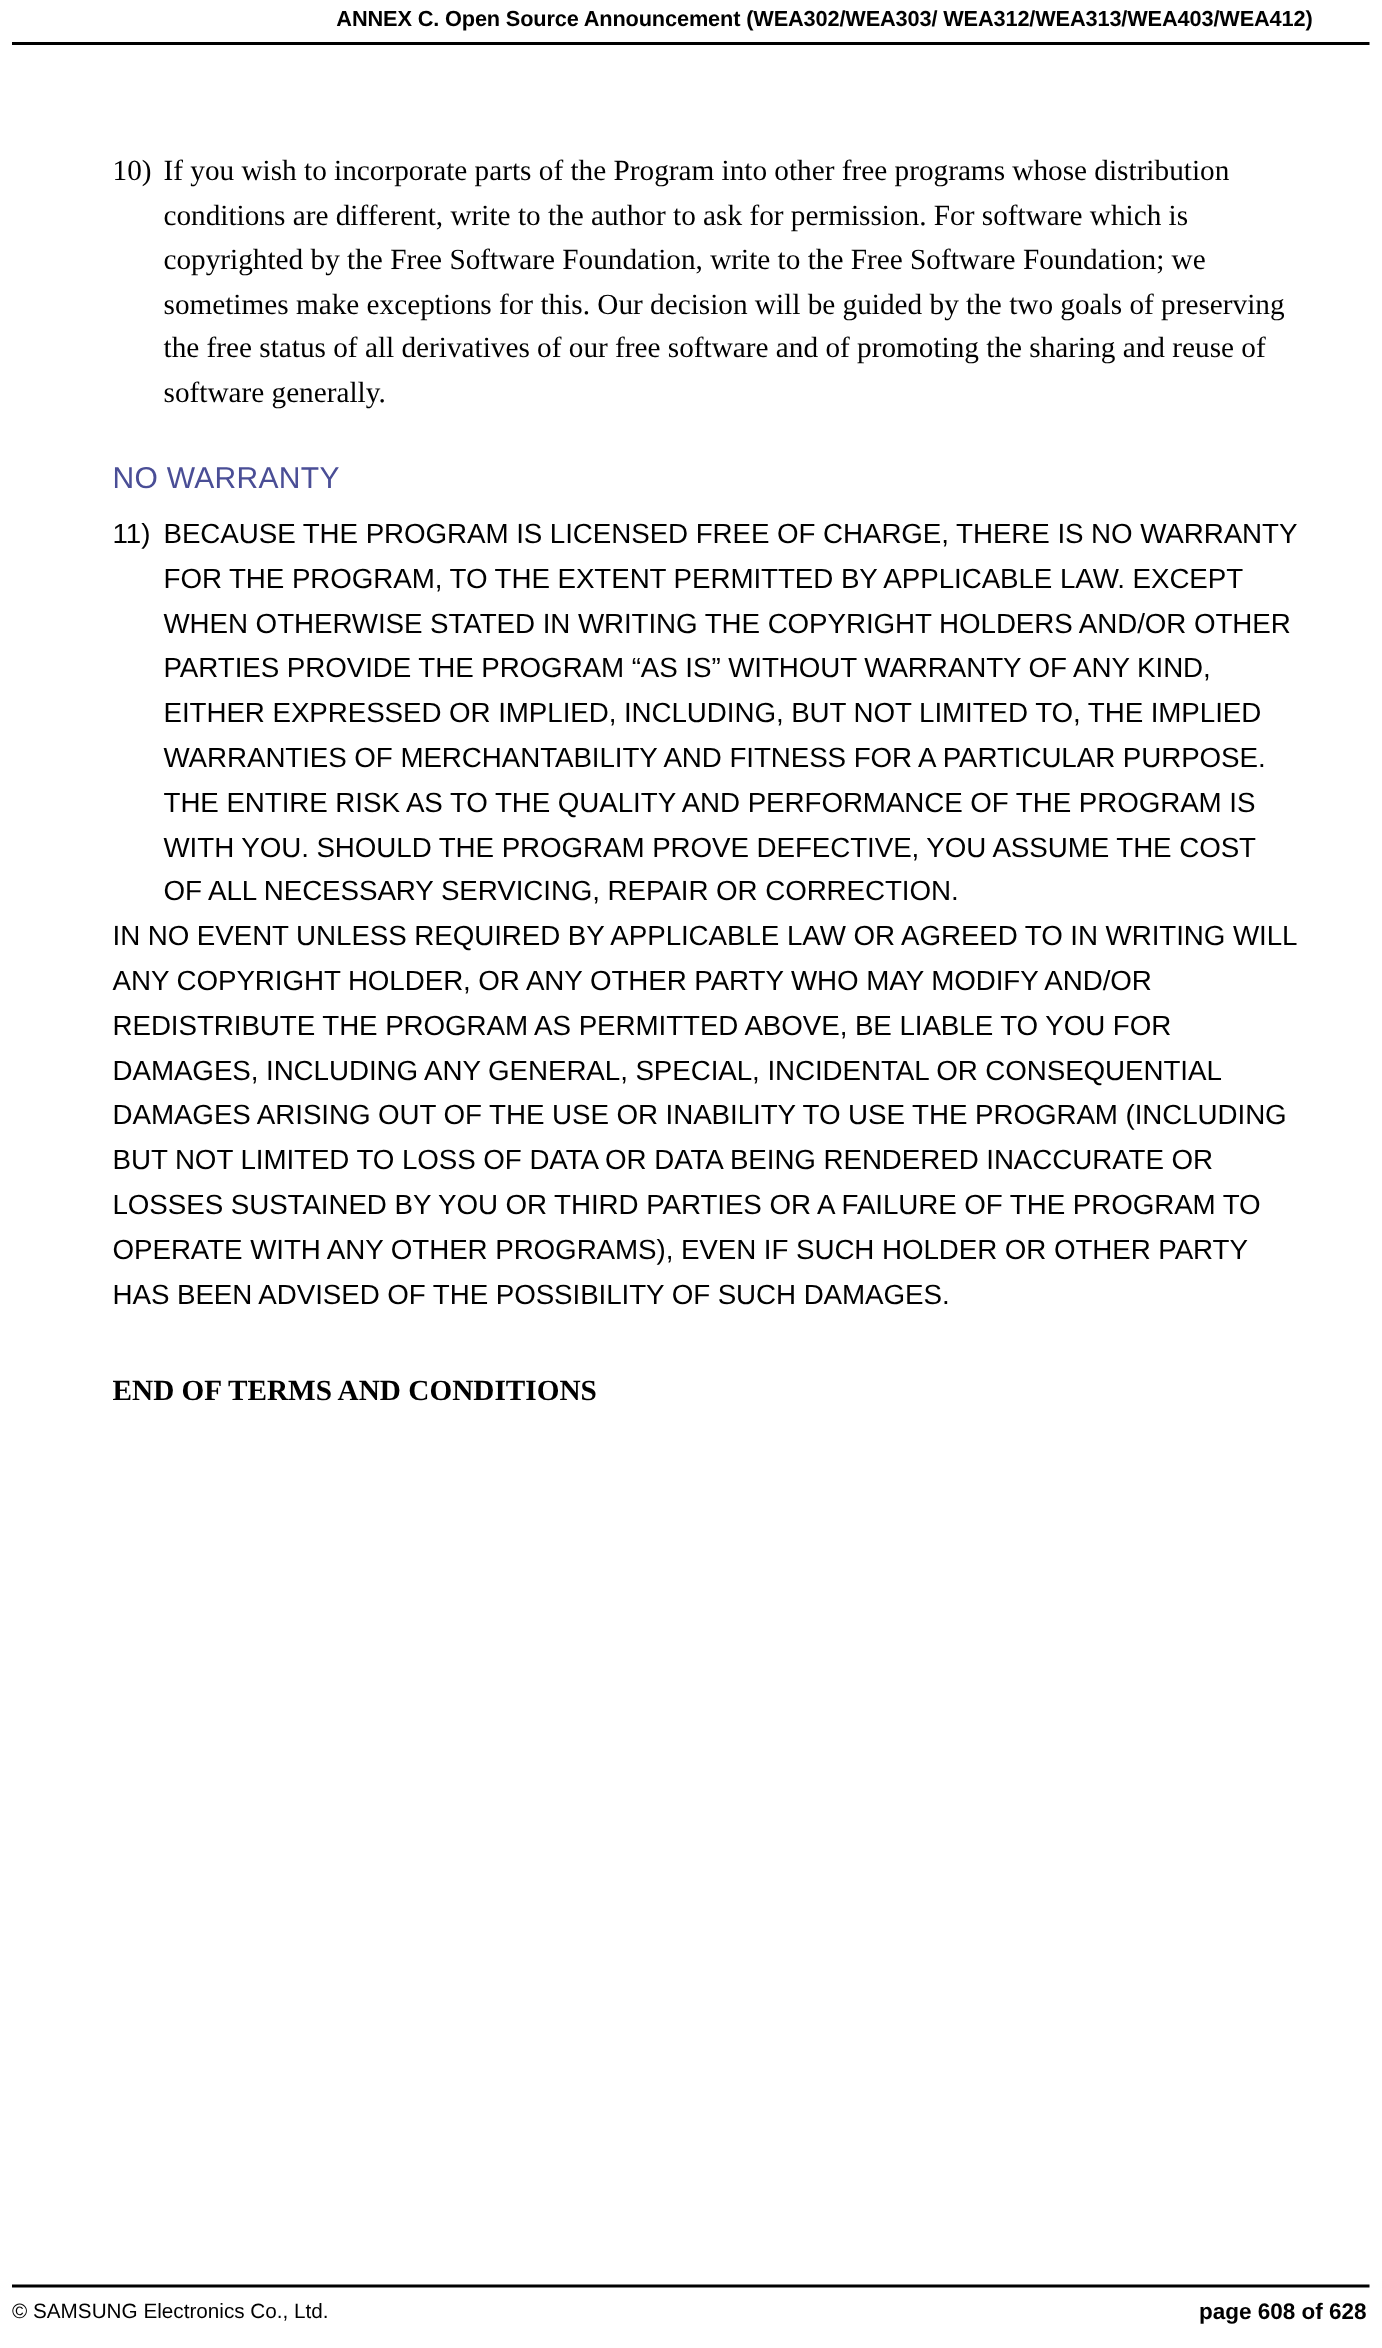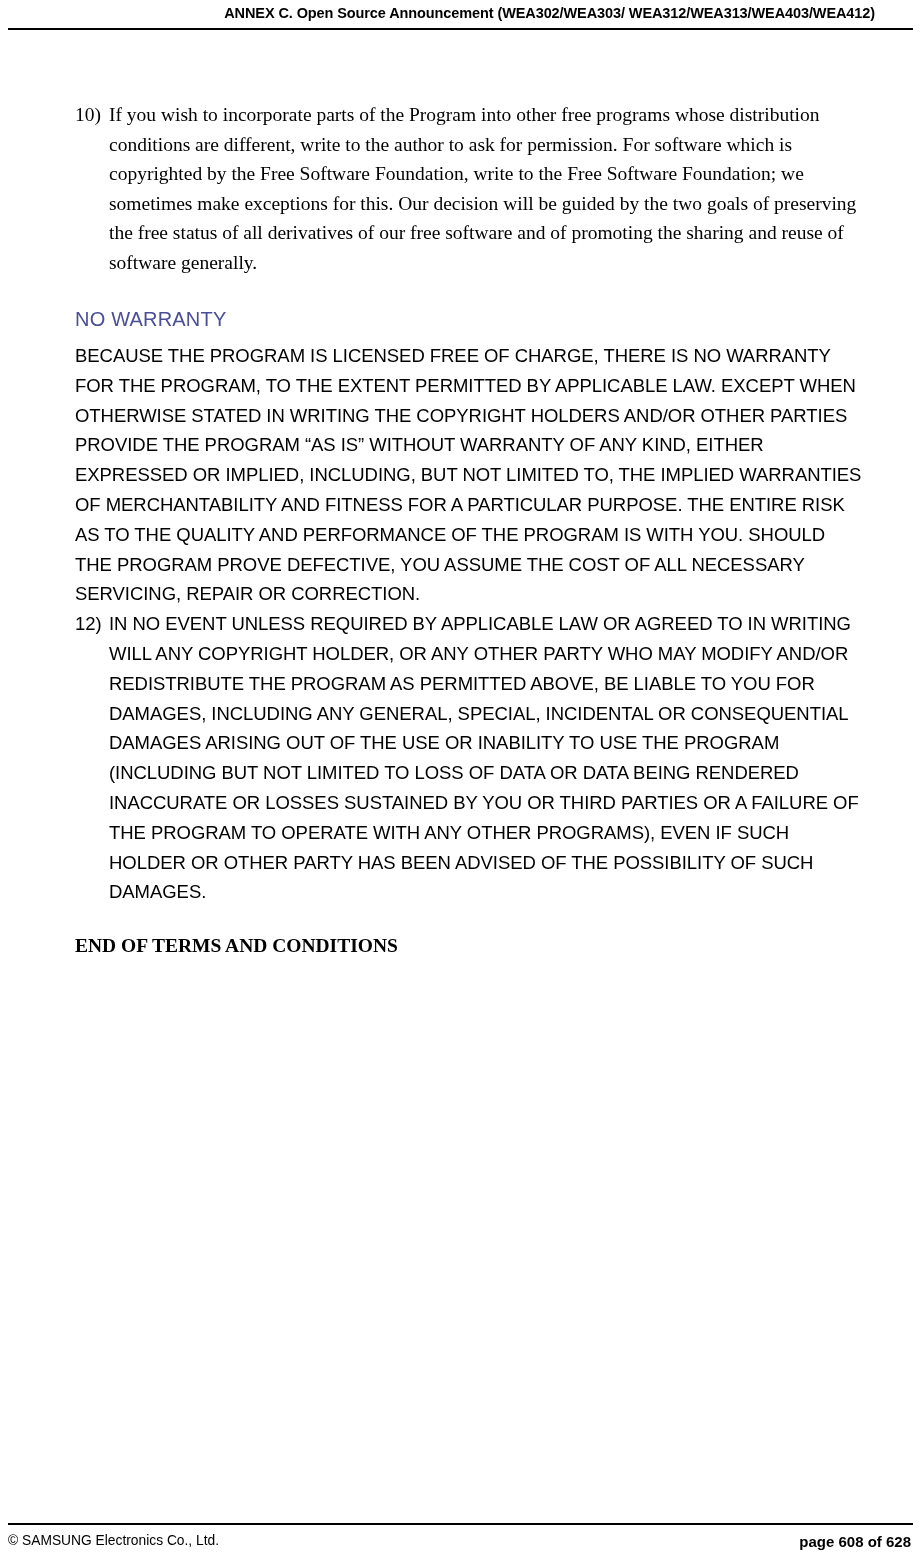--- a/index.html
+++ b/index.html
@@ -86,21 +86,21 @@
     font-size: 20px;
     color: #4a4e96;
     margin: 31px 0 10px 0;
     letter-spacing: 0.2px;
   }
   .gap-med { height: 26px; }
   .end-terms {
     font-family: "Liberation Serif", serif;
     font-weight: bold;
     font-size: 19.5px;
-    margin-top: 2px;
+    margin-top: 14px;
   }
   
   .footer-rule {
     position: absolute;
     bottom: 40px;
     left: 8px;
     width: 905px;
     height: 2px;
     background: #000000;
   }
@@ -143,25 +143,25 @@
   <div class="content">
 
     <div class="para serif-block">
       <span class="marker">10)</span>
       <span class="ptext">If you wish to incorporate parts of the Program into other free programs whose distribution conditions are different, write to the author to ask for permission. For software which is copyrighted by the Free Software Foundation, write to the Free Software Foundation; we sometimes make exceptions for this. Our decision will be guided by the two goals of preserving the free status of all derivatives of our free software and of promoting the sharing and reuse of software generally.</span>
     </div>
 
     <div class="section-heading">NO WARRANTY</div>
 
     <div class="para sans-block">
+      <span class="marker">11)</span>
       <span class="ptext">BECAUSE THE PROGRAM IS LICENSED FREE OF CHARGE, THERE IS NO WARRANTY FOR THE PROGRAM, TO THE EXTENT PERMITTED BY APPLICABLE LAW. EXCEPT WHEN OTHERWISE STATED IN WRITING THE COPYRIGHT HOLDERS AND/OR OTHER PARTIES PROVIDE THE PROGRAM “AS IS” WITHOUT WARRANTY OF ANY KIND, EITHER EXPRESSED OR IMPLIED, INCLUDING, BUT NOT LIMITED TO, THE IMPLIED WARRANTIES OF MERCHANTABILITY AND FITNESS FOR A PARTICULAR PURPOSE. THE ENTIRE RISK AS TO THE QUALITY AND PERFORMANCE OF THE PROGRAM IS WITH YOU. SHOULD THE PROGRAM PROVE DEFECTIVE, YOU ASSUME THE COST OF ALL NECESSARY SERVICING, REPAIR OR CORRECTION.</span>
     </div>
 
     <div class="para sans-block">
-      <span class="marker">12)</span>
       <span class="ptext">IN NO EVENT UNLESS REQUIRED BY APPLICABLE LAW OR AGREED TO IN WRITING WILL ANY COPYRIGHT HOLDER, OR ANY OTHER PARTY WHO MAY MODIFY AND/OR REDISTRIBUTE THE PROGRAM AS PERMITTED ABOVE, BE LIABLE TO YOU FOR DAMAGES, INCLUDING ANY GENERAL, SPECIAL, INCIDENTAL OR CONSEQUENTIAL DAMAGES ARISING OUT OF THE USE OR INABILITY TO USE THE PROGRAM (INCLUDING BUT NOT LIMITED TO LOSS OF DATA OR DATA BEING RENDERED INACCURATE OR LOSSES SUSTAINED BY YOU OR THIRD PARTIES OR A FAILURE OF THE PROGRAM TO OPERATE WITH ANY OTHER PROGRAMS), EVEN IF SUCH HOLDER OR OTHER PARTY HAS BEEN ADVISED OF THE POSSIBILITY OF SUCH DAMAGES.</span>
     </div>
 
     <div class="gap-med"></div>
 
     <div class="end-terms">END OF TERMS AND CONDITIONS</div>
 
   </div>
 
   <div class="footer-rule"></div>

